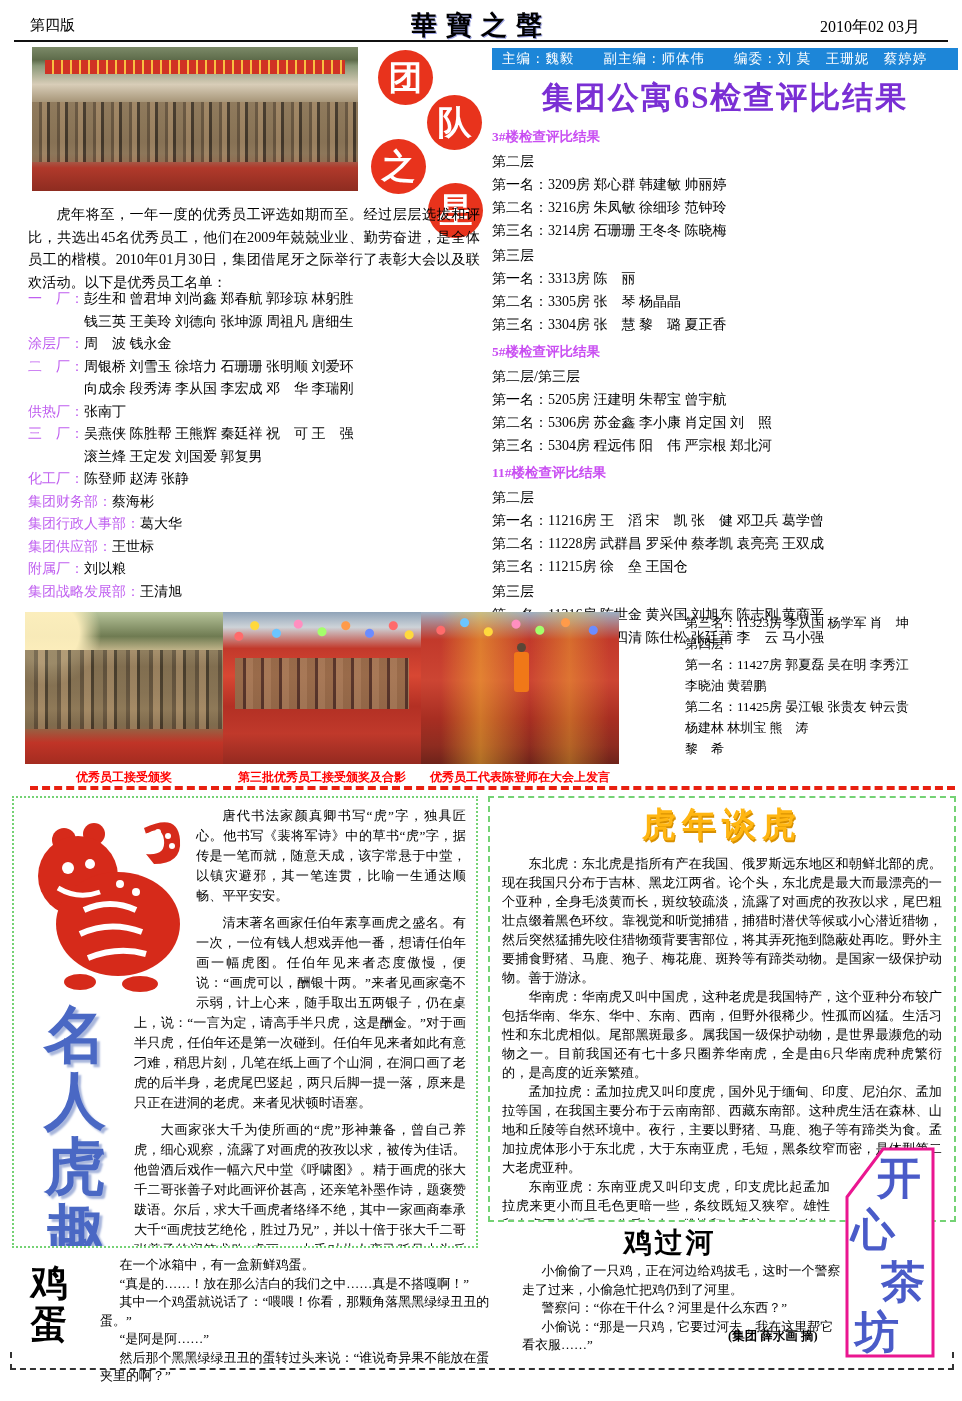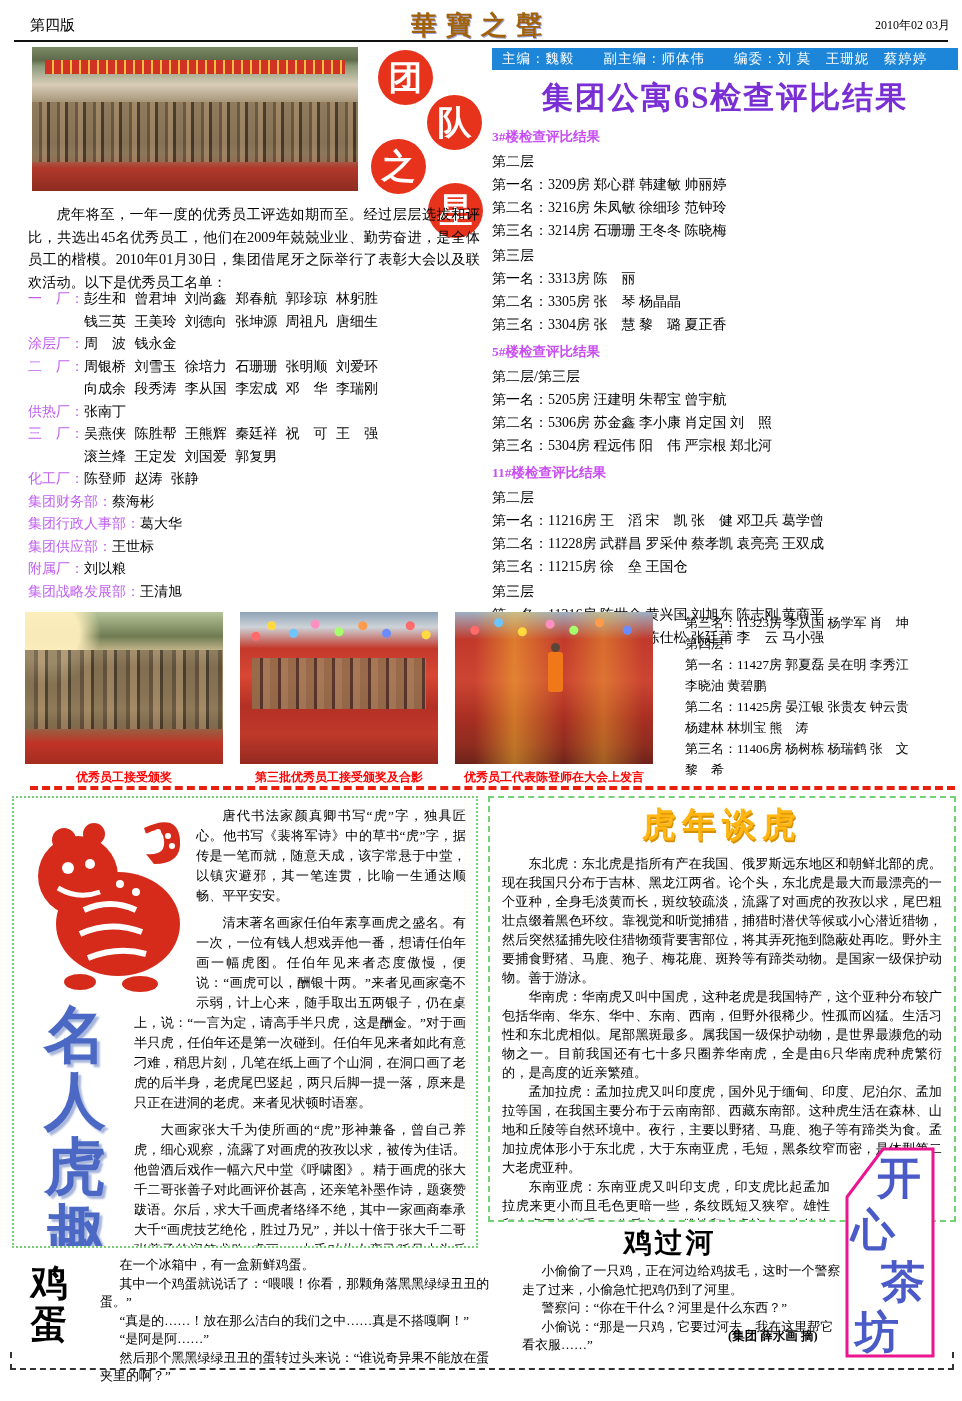--- a/index.html
+++ b/index.html
@@ -1,57 +1,57 @@
 <!DOCTYPE html>
 <html><head>
 <meta charset="utf-8">
 <style>
   html,body{margin:0;padding:0;background:#e8e8e8;}
   #page{position:relative;width:962px;height:1401px;background:#fff;margin:0 auto;
         font-family:"Liberation Serif",serif;color:#000;overflow:hidden;}
   
   .edition{position:absolute;left:30px;top:16px;font-size:15px;}
   .masthead{position:absolute;left:0;right:0;top:8px;text-align:center;font-size:26px;
-            font-weight:bold;color:#a16207;letter-spacing:9px;text-shadow:1px 1px 0 #9aa0e0;}
-  .pagedate{position:absolute;right:12px;top:17px;font-size:12px;text-align:right;}
+            font-weight:bold;color:#000000;letter-spacing:9px;text-shadow:1px 1px 0 #9aa0e0;}
+  .pagedate{position:absolute;right:42px;top:17px;font-size:16px;text-align:right;}
   .hrule{position:absolute;left:14px;top:40px;width:934px;border-top:2px solid #111;}
   
   .photo0{position:absolute;left:32px;top:47px;width:326px;height:144px;
           background:linear-gradient(180deg,#7c8a68 0%,#5d6b4a 9%,#8a9878 13%,#d8cdb8 26%,
                      #a8977a 38%,#8d7a5e 55%,#7a6850 66%,#99826a 74%,#b0392b 84%,#8e2c20 100%);}
   .photo0::before{content:"";position:absolute;left:4%;right:4%;top:9%;height:10%;
           background:#d03224;background-image:repeating-linear-gradient(90deg,transparent 0 7px,rgba(255,215,70,.85) 7px 9px);}
   .photo0::after{content:"";position:absolute;left:0;right:0;top:38%;height:42%;opacity:.8;
           background:repeating-linear-gradient(90deg,#8a7456 0 7px,#5d4c38 7px 10px,#a08563 10px 15px,#332a20 15px 18px);}
   
   .star-circle{position:absolute;width:55px;height:55px;border-radius:50%;
                color:#fff;text-align:center;line-height:55px;font-size:34px;font-weight:bold;}
   .star-0{left:378px;top:50px;}
   .star-1{left:427px;top:95px;}
   .star-2{left:371px;top:139px;}
   .star-3{left:428px;top:183px;}
   
   .intro{position:absolute;left:28px;top:203px;width:452px;font-size:14.2px;line-height:22.5px;
          text-align:justify;text-indent:2em;}
   #roster{position:absolute;left:28px;top:288px;width:455px;font-size:14px;line-height:22.5px;}
-  .roster-row{display:flex;font-family:Liberation Mono, monospace;}
+  .roster-row{display:flex;}
   .roster-label{white-space:pre;color:#c060f0;}
   .roster-names{flex:1;}
   
   #right-col{position:absolute;left:492px;top:48px;width:466px;}
   .ed-bar{height:22px;background:#1d86d8;color:#fff;font-size:13.5px;line-height:22px;
           padding-left:10px;font-family:"Liberation Sans",sans-serif;letter-spacing:1px;}
   .s6-title{margin-top:7px;text-align:center;font-size:31px;font-weight:bold;color:#7a2fd4;letter-spacing:2px;}
   .s6-header{margin-top:9px;font-size:13.5px;font-weight:bold;color:#c94ef2;}
   .s6-floor{margin-top:7px;font-size:14px;}
   .s6-line{margin-top:5px;font-size:14px;}
   #s6-cont{position:absolute;left:685px;top:612px;width:277px;}
   .cont-line{font-size:13px;line-height:21px;}
   
-  #photo-strip{position:absolute;left:25px;top:612px;width:648px;display:flex;gap:17px;}
+  #photo-strip{position:absolute;left:25px;top:612px;width:648px;display:flex;}
   .photo-fig{width:198px;}
   .photo{position:relative;height:152px;overflow:hidden;}
   .photo1{background-image:
      radial-gradient(circle at 12% 14%,rgba(255,240,190,.95) 0 14%,transparent 24%),
      linear-gradient(180deg,#b7c49a 0%,#6f7b52 16%,#c8b98e 26%,#8f7a55 36%,#a98f66 54%,#c7a877 64%,#8a6f4c 74%,#c03427 86%,#a42c20 100%);}
   .photo1::after{content:"";position:absolute;left:0;right:0;top:25%;height:52%;opacity:.75;
      background:repeating-linear-gradient(90deg,#7c6a4e 0 9px,#4f4232 9px 13px,#9a8160 13px 20px,#2f281e 20px 23px);}
   .photo2{background-image:
      radial-gradient(circle at 8% 16%,#ff6b6b 0 4px,transparent 5px),
      radial-gradient(circle at 16% 9%,#ffd93d 0 4px,transparent 5px),
@@ -209,21 +209,20 @@
         <div class="s6-line">第二名：11304房 染四清 陈仕松 张廷莆 李　云 马小强</div>
       </div>
   </div>
   <div id="s6-cont">
       <div class="cont-line">第三名：11323房 李从国 杨学军 肖　坤</div>
       <div class="cont-line">第四层</div>
       <div class="cont-line">第一名：11427房 郭夏磊 吴在明 李秀江</div>
       <div class="cont-line">李晓油 黄碧鹏</div>
       <div class="cont-line">第二名：11425房 晏江银 张贵友 钟云贵</div>
       <div class="cont-line">杨建林 林圳宝 熊　涛</div>
-      <div class="cont-line">第三名：11406房 杨树栋 杨瑞鹤 张　文</div>
       <div class="cont-line">黎　希</div>
     </div>
 
   <div id="photo-strip">
     <div class="photo-fig">
       <div class="photo photo1"></div>
       <div class="photo-caption">优秀员工接受颁奖</div>
     </div>
     <div class="photo-fig">
       <div class="photo photo2"></div>
@@ -285,22 +284,22 @@
       </div>
 
   </div>
 
   <div id="egg-title">
       <div class="egg-char">鸡</div>
       <div class="egg-char">蛋</div>
     </div>
   <div id="egg-text">
       <div class="joke-line">在一个冰箱中，有一盒新鲜鸡蛋。</div>
+      <div class="joke-line">“真是的……！放在那么洁白的我们之中……真是不搭嘎啊！”</div>
       <div class="joke-line">其中一个鸡蛋就说话了：“喂喂！你看，那颗角落黑黑绿绿丑丑的蛋。”</div>
-      <div class="joke-line">“真是的……！放在那么洁白的我们之中……真是不搭嘎啊！”</div>
       <div class="joke-line">“是阿是阿……”</div>
       <div class="joke-line">然后那个黑黑绿绿丑丑的蛋转过头来说：“谁说奇异果不能放在蛋夹里的啊？”</div>
     </div>
   <div id="river-title">鸡过河</div>
   <div id="river-text">
       <div class="joke-line">小偷偷了一只鸡，正在河边给鸡拔毛，这时一个警察走了过来，小偷急忙把鸡仍到了河里。</div>
       <div class="joke-line">警察问：“你在干什么？河里是什么东西？”</div>
       <div class="joke-line">小偷说：“那是一只鸡，它要过河去，我在这里帮它看衣服……”</div>
     </div>
   <div id="river-attr">(集团 薛水画 摘)</div>

